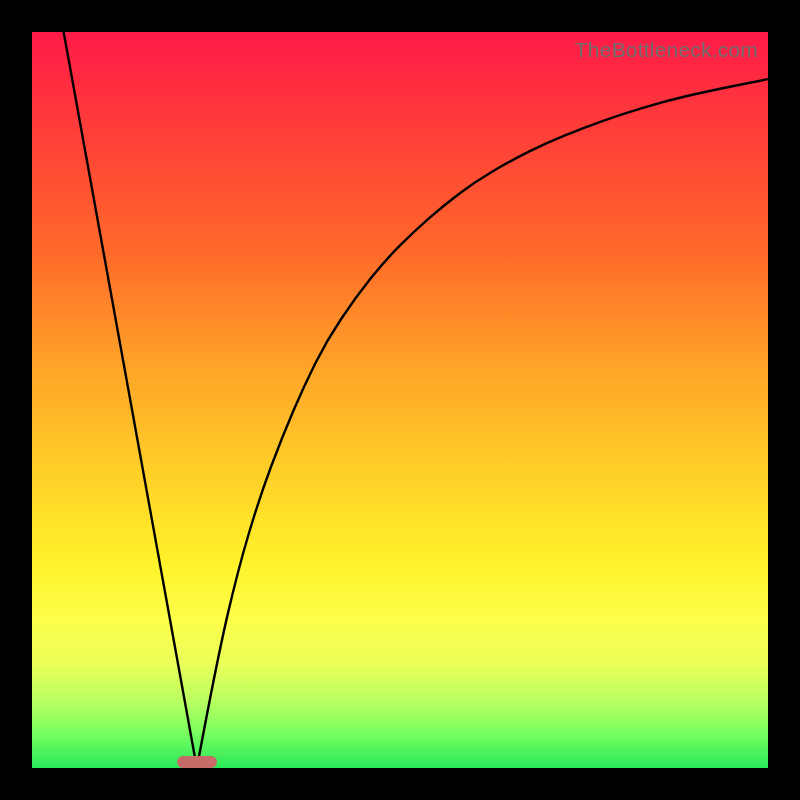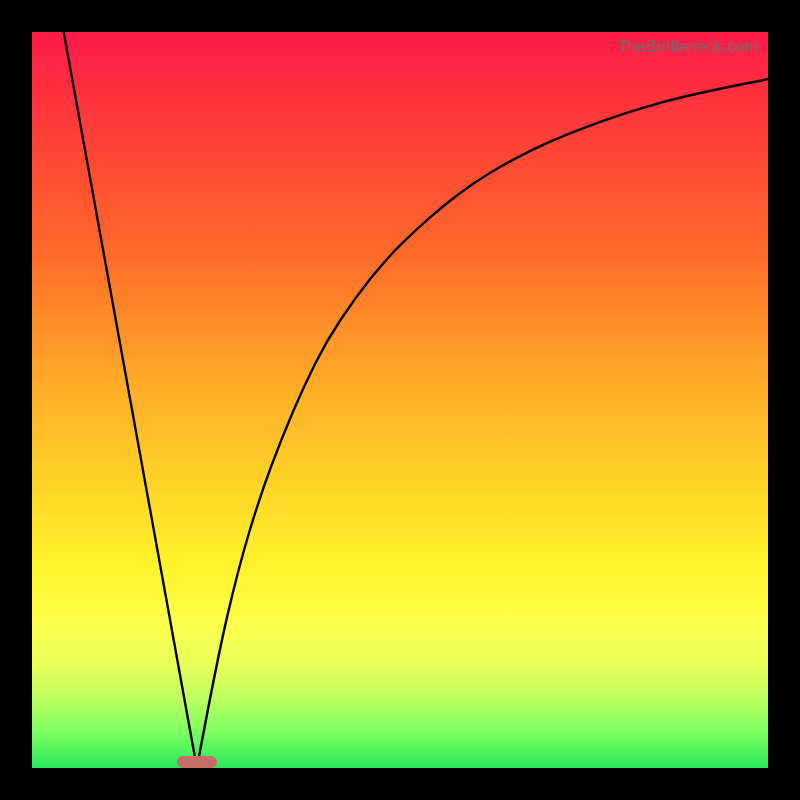--- a/index.html
+++ b/index.html
@@ -35,21 +35,21 @@
       #b8ff60 91%,
       #7dff60 95%,
       #29e85a 100%
     );
   }
   .watermark {
     position: absolute;
     top: 6px;
     right: 10px;
     color: #6e6e6e;
-    font-size: 16px;
+    font-size: 21px;
     font-weight: 500;
     letter-spacing: 0.2px;
     user-select: none;
     margin-left: 9px;
   }
   svg.curve {
     position: absolute;
     left: 0;
     top: 0;
     width: 736px;

